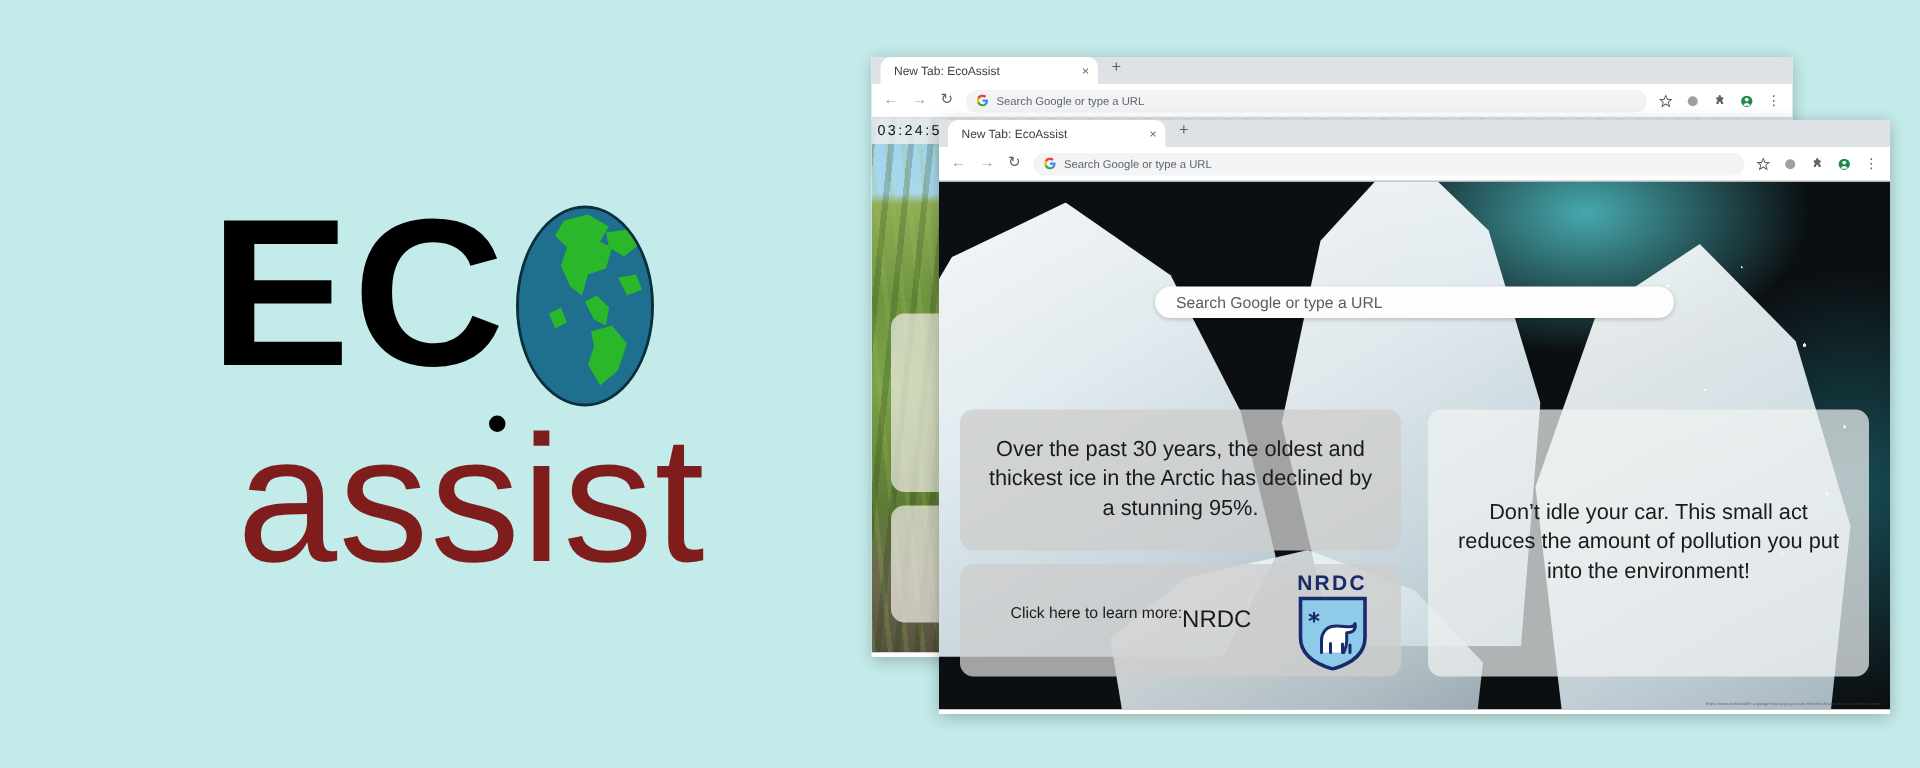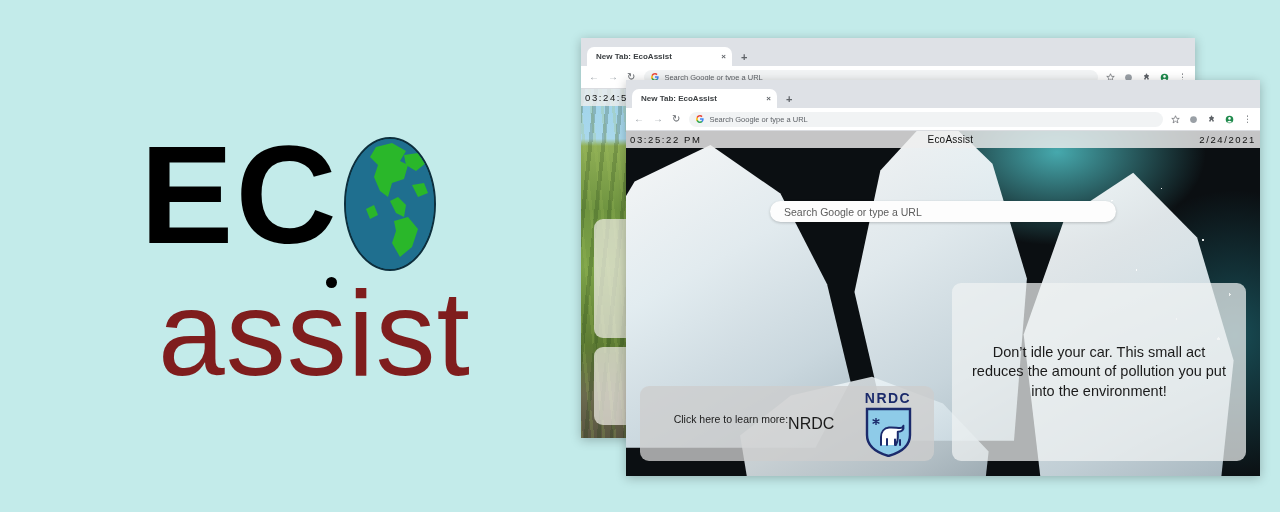--- a/index.html
+++ b/index.html
@@ -63,27 +63,26 @@
   .browser {
     position: absolute;
     background: #ffffff;
     box-shadow: 0 2px 10px rgba(0,0,0,.25);
     overflow: hidden;
   }
   #browser-back  { left: 581px; top: 38px;  width: 614px; height: 400px; }
   #browser-front { left: 626px; top: 80px;  width: 634px; height: 396px; }
 
   .tabstrip {
-    height: 28px;
+    height: 18px;
     background: #dee1e6;
     display: flex;
-    align-items: flex-end;
+    align-items: center;
     padding-left: 6px;
     position: relative;
-    font-weight: bold;
   }
   .tab {
     background: #ffffff;
     height: 19px;
     border-top-left-radius: 7px;
     border-top-right-radius: 7px;
     display: flex;
     align-items: center;
     padding: 0 6px 0 9px;
     min-width: 130px;
@@ -482,31 +481,29 @@
   <div class="page">
     <div class="bg-ice">
       <div class="ice-teal"></div>
       <div class="berg berg-a"></div>
       <div class="berg berg-b"></div>
       <div class="berg berg-c"></div>
       <div class="berg berg-d"></div>
       <div class="ice-flecks"></div>
     </div>
 
-    <div class="statusbar">
-      <span class="sb-text">03:25:22 PM</span>
-      <span class="sb-text sb-title">EcoAssist</span>
-      <span class="sb-text">2/24/2021</span>
-    </div>
 
     <div class="searchpill">
       <span class="searchpill-text">Search Google or type a URL</span>
     </div>
 
     <div class="cards">
+      <div class="card">
+        <span class="card-text">Over the past 30 years, the oldest and thickest ice in the Arctic has declined by a stunning 95%.</span>
+      </div>
 
       <div class="card card-lighter card-right">
         <span class="card-text">Don’t idle your car. This small act reduces the amount of pollution you put into the environment!</span>
       </div>
 
       <div class="card card-nrdc">
         <div class="nrdc-left">
           <span class="nrdc-hint">Click here to learn more:</span>
           <span class="nrdc-link">NRDC</span>
         </div>

